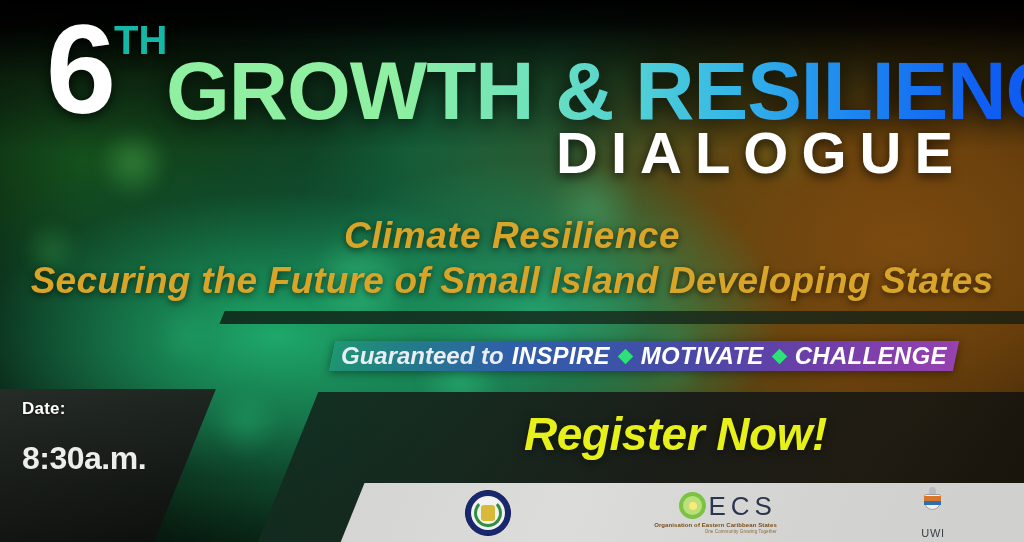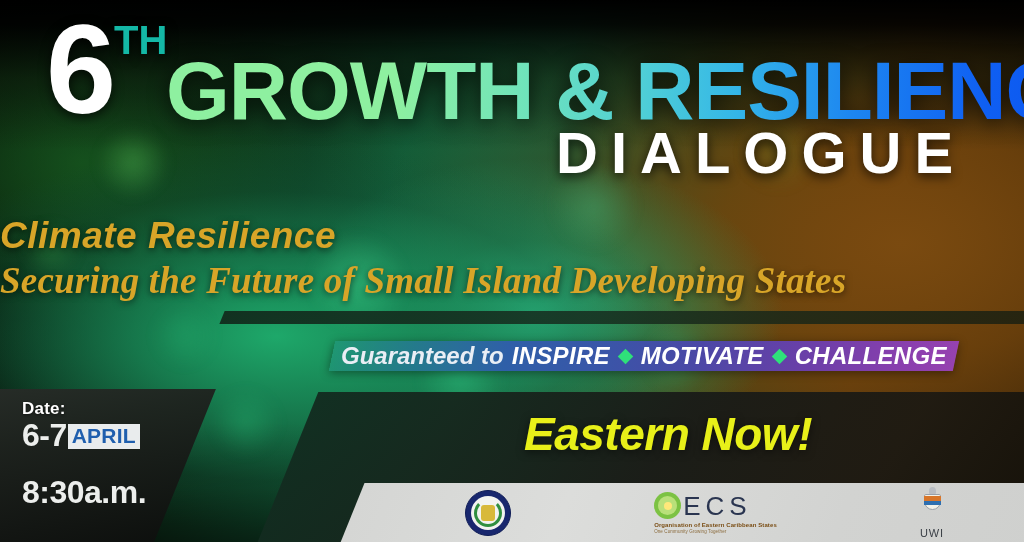--- a/index.html
+++ b/index.html
@@ -108,32 +108,31 @@
   .title-sub {
     position:absolute; left:510px; top:116px;
     font-size:58px; font-weight:700; line-height:1;
     letter-spacing:13px; color:#ffffff; white-space:nowrap;
     text-shadow:0 3px 11px rgba(0,0,0,0.75);
   }
 
   
   .theme {
     position:absolute; left:0; right:0; top:214px;
-    color:#d8a528;
+    text-align:center; color:#d8a528;
   }
   .theme-l1 {
     font-size:37px; font-weight:700; font-style:italic;
     letter-spacing:0.5px; line-height:1.18;
     text-shadow:0 2px 7px rgba(0,0,0,0.6);
   }
   .theme-l2 {
     font-size:37px; font-weight:700; font-style:italic;
     letter-spacing:0.2px; line-height:1.18; margin-top:1px;
     text-shadow:0 2px 7px rgba(0,0,0,0.6);
-    font-family:Liberation Serif, serif;
   }
 
   
   .tagline-wrap {
     position:absolute; left:332px; top:341px;
     height:30px;
     transform:skewX(-12deg);
     background:linear-gradient(90deg, rgba(34,150,130,0.55) 0%, rgba(38,120,150,0.80) 12%, #2f5fa8 28%, #3a55a8 44%, #4a48a6 58%, #6a3fa8 76%, #8a3fae 92%, #9642b0 100%);
     display:flex; align-items:center;
     padding:0 9px;
@@ -184,21 +183,21 @@
     color:#e8f019; letter-spacing:-0.5px; white-space:nowrap;
     text-shadow:0 2px 9px rgba(0,0,0,0.55);
   }
 
   
   .logo-row {
     position:absolute; left:465px; top:484px;
     width:480px; height:58px;
     display:flex; align-items:center; justify-content:space-between;
   }
-  .logo { display:flex; flex-direction:column; align-items:flex-start; justify-content:center; }
+  .logo { display:flex; flex-direction:column; align-items:flex-end; justify-content:center; }
 
   
   .eccb { width:46px; height:46px; position:relative; }
   .eccb-ring {
     position:absolute; inset:0; border-radius:50%;
     background:#18276e; border:1px solid #0f1c55;
   }
   .eccb-inner {
     position:absolute; inset:6px; border-radius:50%;
     background:#f2f3f0;
@@ -287,31 +286,27 @@
       <span class="tag-word">INSPIRE</span>
       <span class="tag-dot"></span>
       <span class="tag-word">MOTIVATE</span>
       <span class="tag-dot"></span>
       <span class="tag-word">CHALLENGE</span>
     </div>
   </div>
 
   <div class="dt-block">
     <div class="dt-label">Date:</div>
-    <div class="dt-value-row">
-      <span class="dt-value">6-7</span>
-      <span class="dt-month">APRIL</span>
-    </div>
     <div class="dt-gap"></div>
     <div class="dt-value-row">
       <span class="dt-value">8:30a.m.</span>
     </div>
   </div>
 
-  <div class="register">Eastern Now!</div>
+  <div class="register">Register Now!</div>
 
   <div class="logo-row">
 
     <div class="logo">
       <div class="eccb">
         <div class="eccb-ring"></div>
         <div class="eccb-inner"></div>
         <div class="eccb-wreath"></div>
         <div class="eccb-core"></div>
       </div>

